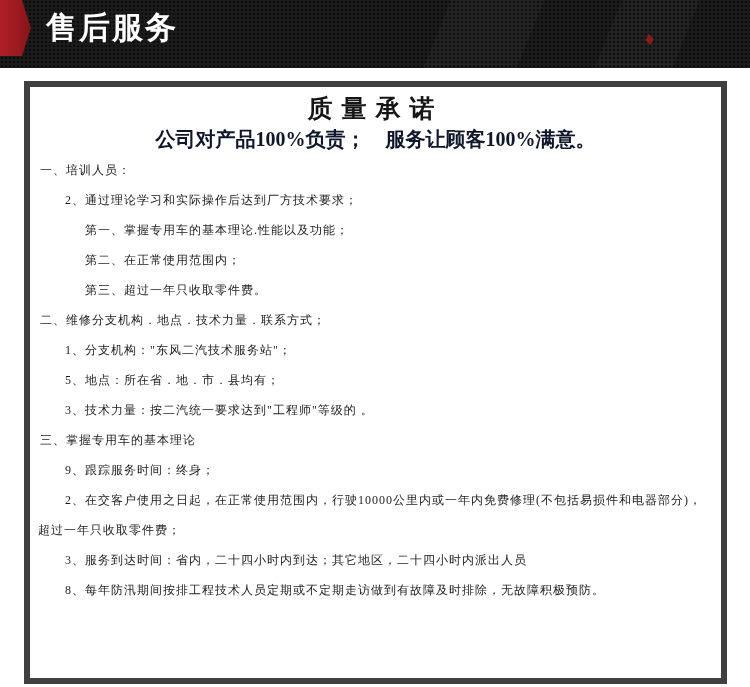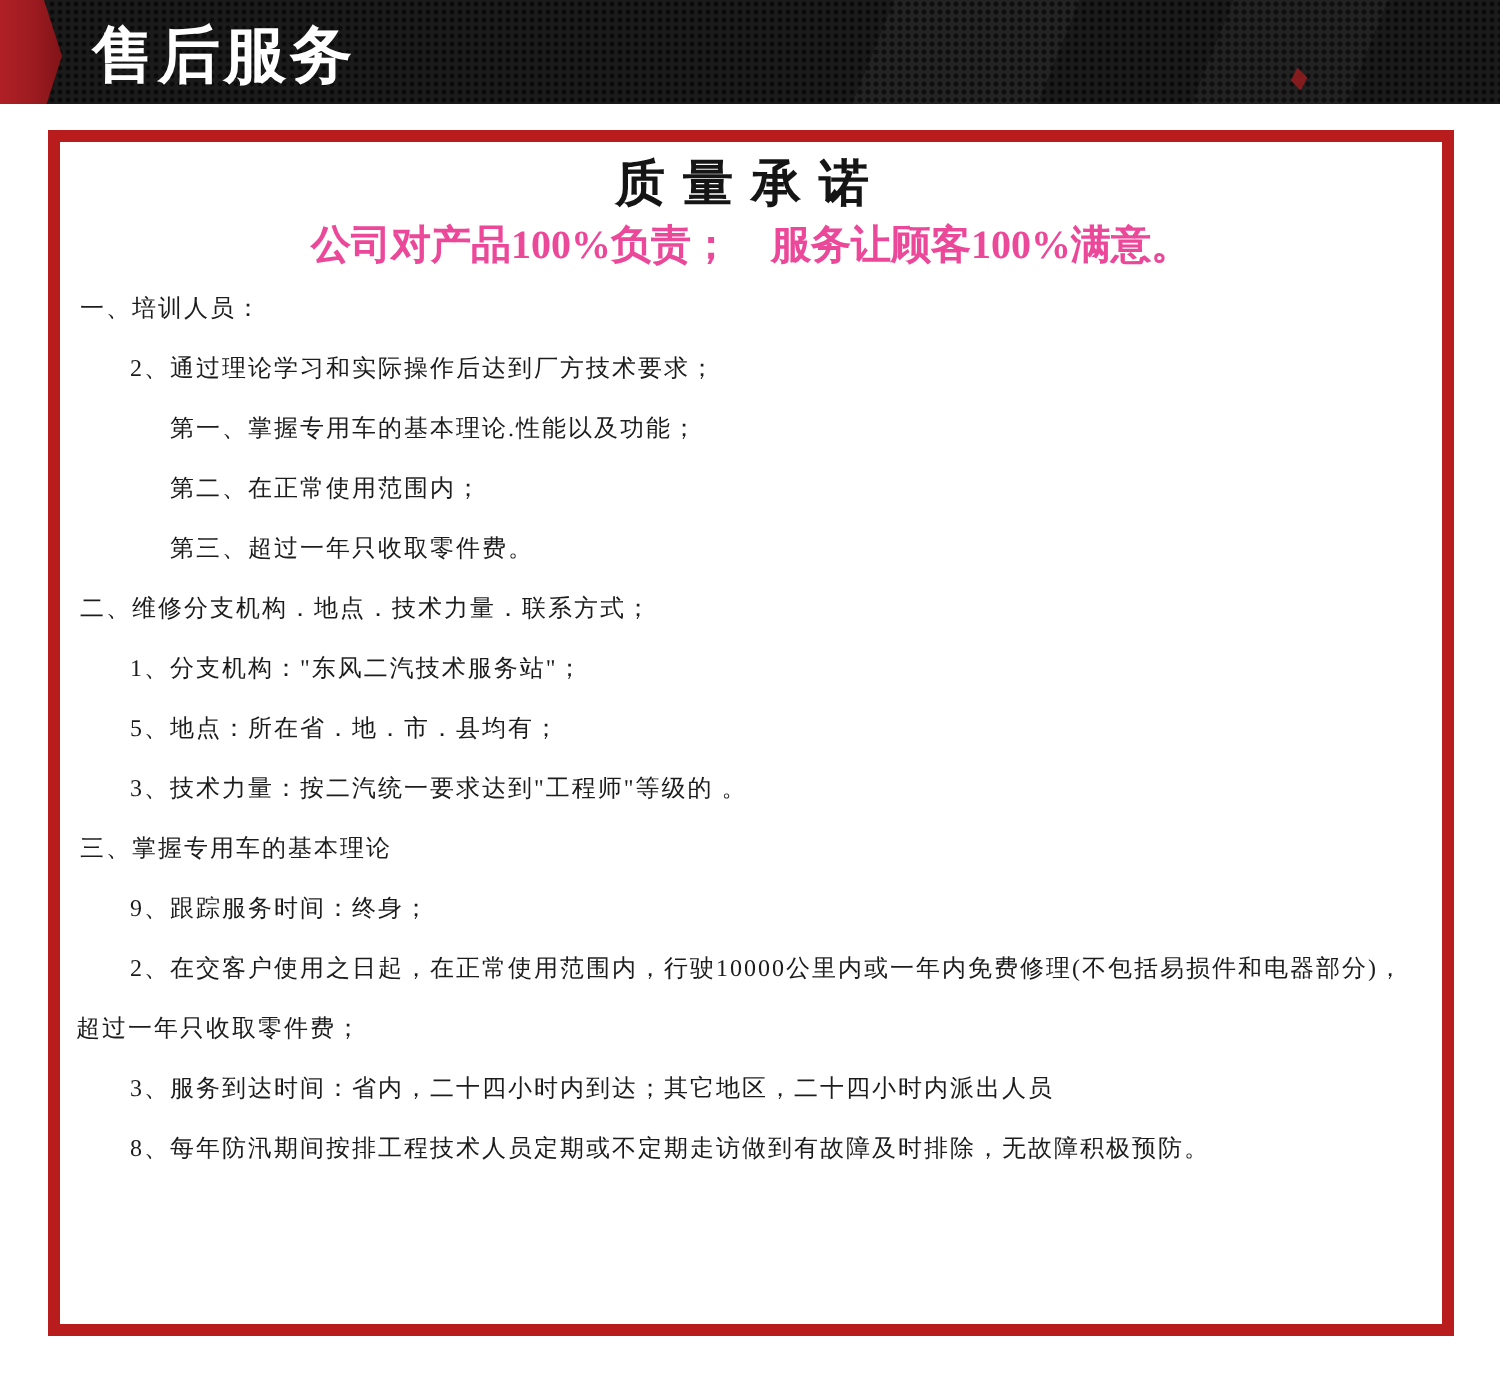--- a/index.html
+++ b/index.html
@@ -9,21 +9,21 @@
     background: #ffffff;
     font-family: "Liberation Serif", "DejaVu Serif", serif;
     color: #1e1e1e;
     overflow: hidden;
   }
 
   
   .banner {
     position: relative;
     width: 750px;
-    height: 52px;
+    height: 68px;
     background-color: #1b1b1b;
     background-image:
       radial-gradient(circle, rgba(0,0,0,0.6) 1px, rgba(0,0,0,0) 1.5px),
       linear-gradient(112deg, rgba(255,255,255,0) 58%, rgba(255,255,255,0.035) 58%, rgba(255,255,255,0.035) 70%, rgba(255,255,255,0) 70%, rgba(255,255,255,0) 80%, rgba(255,255,255,0.03) 80%, rgba(255,255,255,0.03) 90%, rgba(255,255,255,0) 90%);
     background-size: 4px 4px, 100% 100%;
     overflow: hidden;
   }
   .banner-arrow {
     position: absolute;
     left: 0; top: 0;
@@ -48,21 +48,21 @@
     width: 7px; height: 7px;
     background: rgba(150, 28, 30, 0.85);
     transform: rotate(45deg) skewX(18deg);
   }
 
   
   .doc-frame {
     margin: 13px 0 0 24px;
     width: 691px;
     height: 591px;
-    border: 6px solid #b91c1c;
+    border: 6px solid #404040;
     background: #ffffff;
     box-sizing: content-box;
     padding: 0;
   }
   .doc-inner {
     padding: 4px 8px 0 8px;
   }
   .doc-title {
     text-align: center;
     font-size: 25px;
@@ -70,21 +70,21 @@
     letter-spacing: 9px;
     line-height: 32px;
     margin-top: 2px;
     color: #151515;
   }
   .doc-subtitle {
     text-align: center;
     font-size: 20px;
     font-weight: bold;
     line-height: 29px;
-    color: #ec4899;
+    color: #0f172a;
   }
   .doc-body { margin-top: 1px; }
   .line {
     font-size: 12px;
     line-height: 30px;
     color: #1c1c1c;
     letter-spacing: 1px;
   }
   .i0 { text-indent: 2px; }
   .i1 { text-indent: 27px; }

